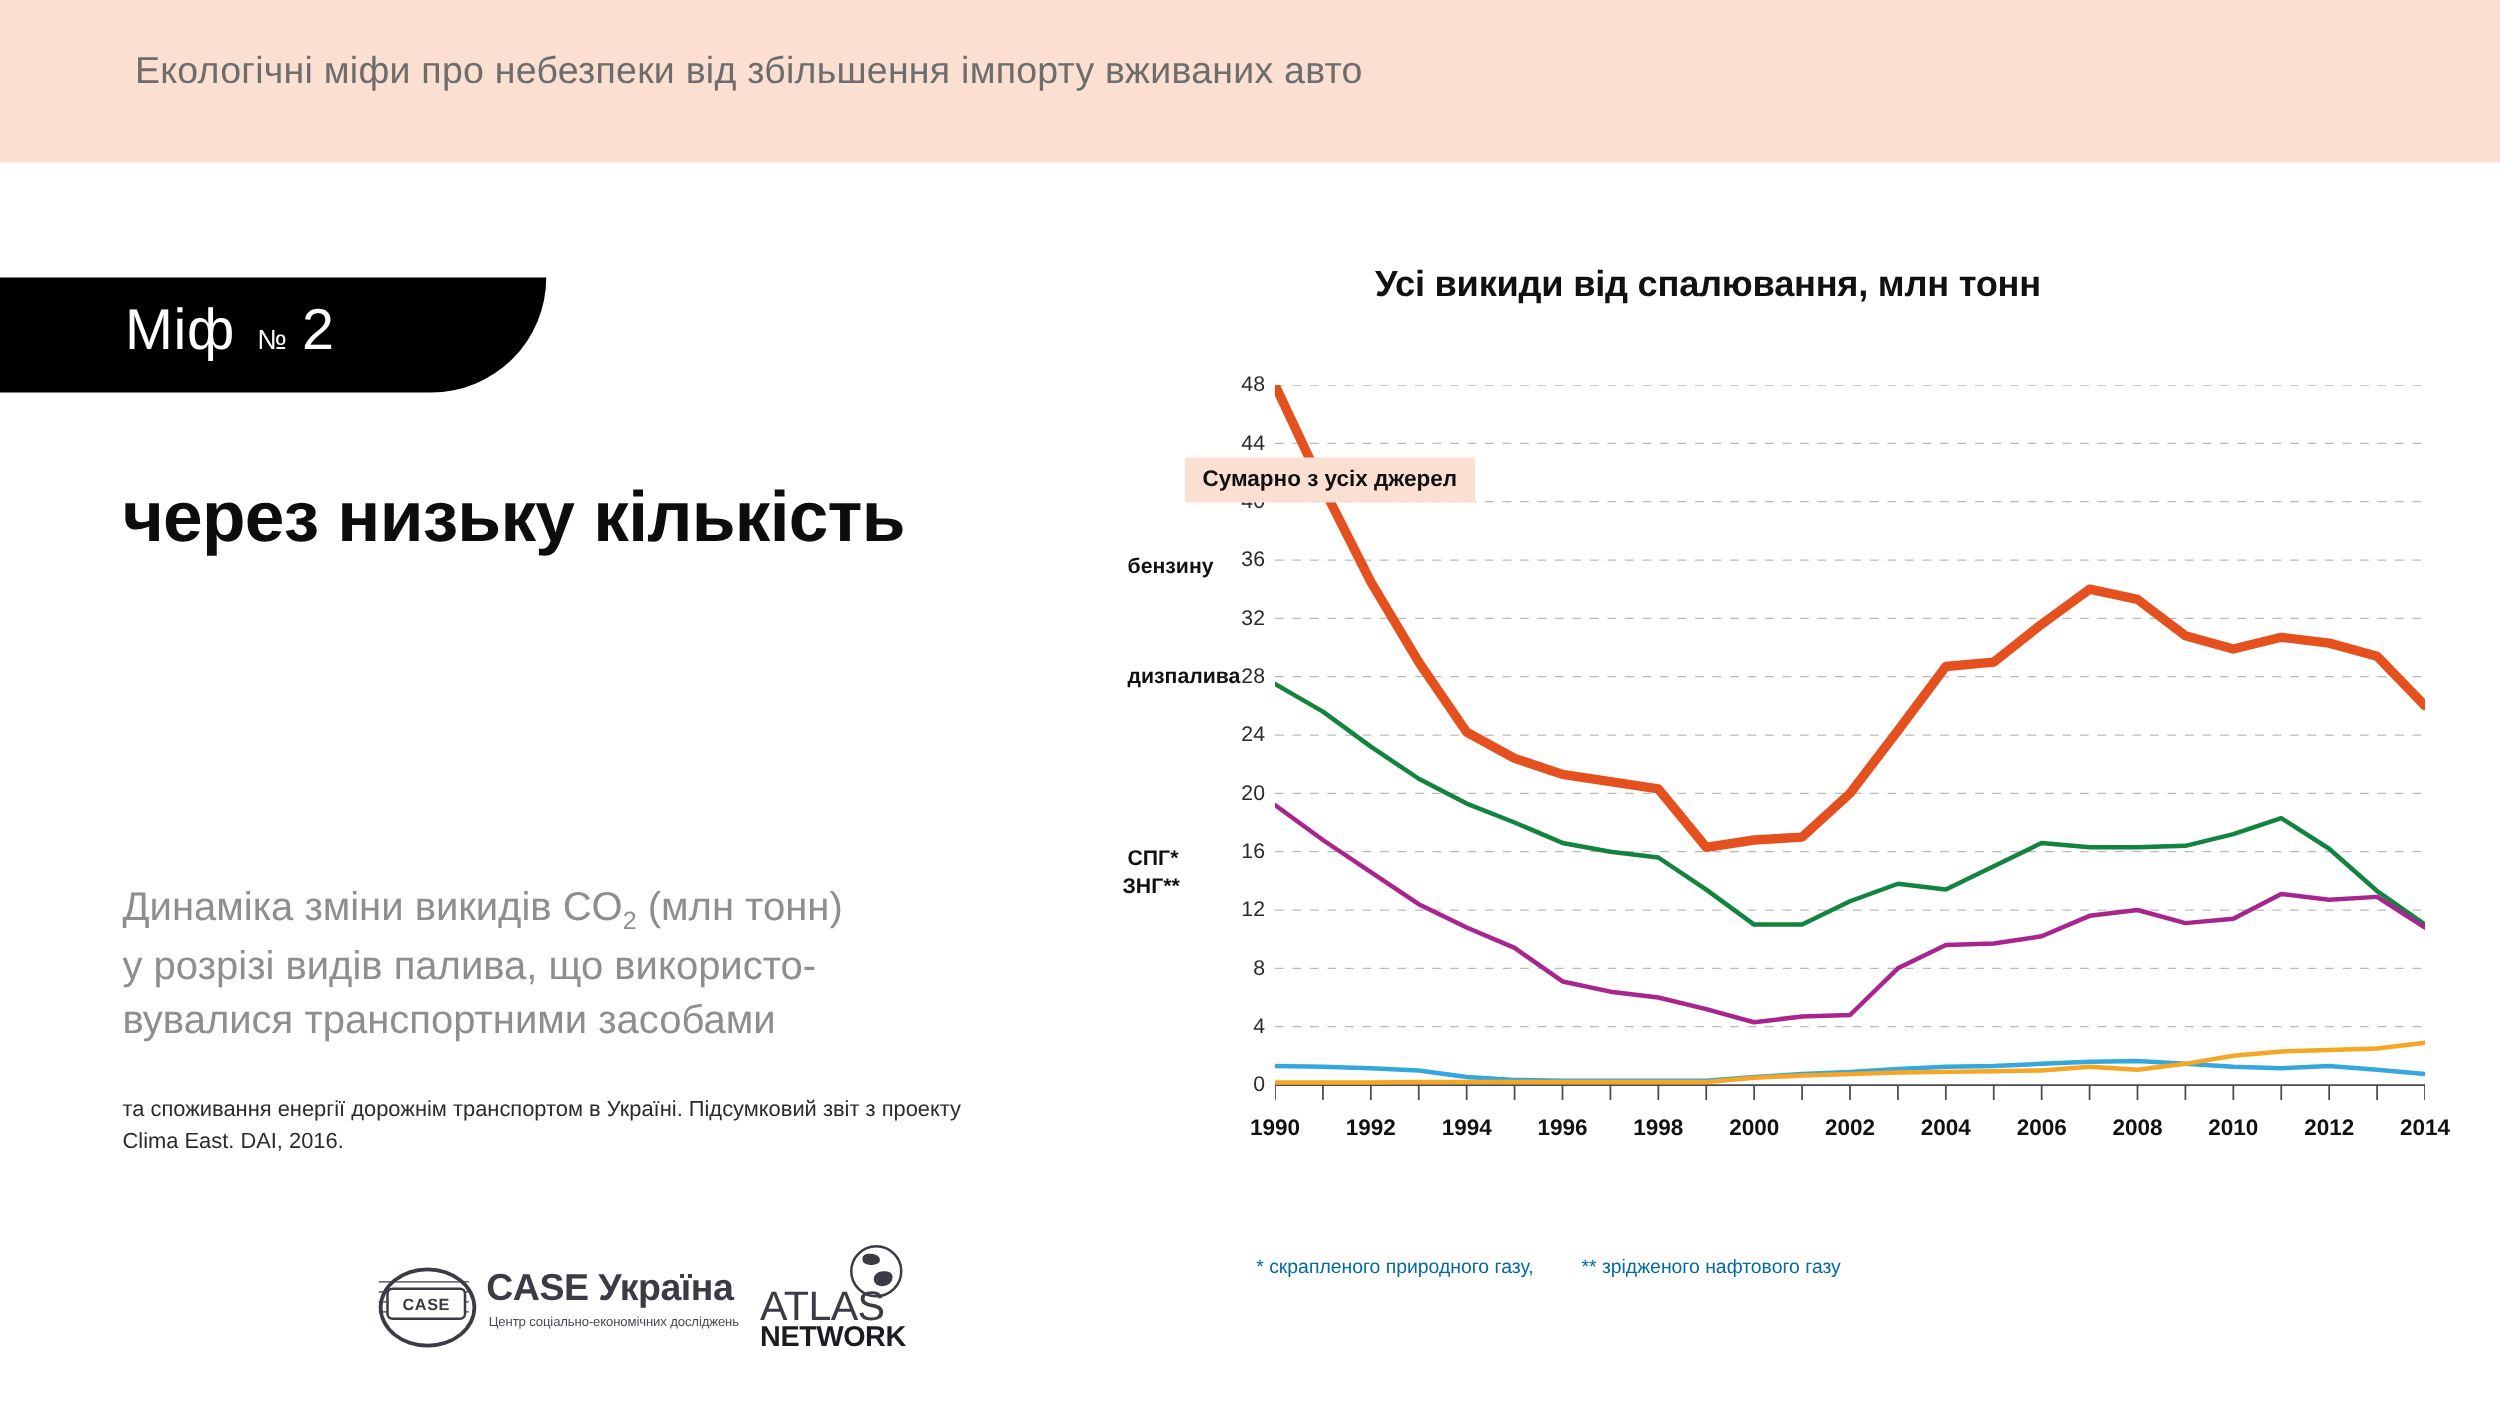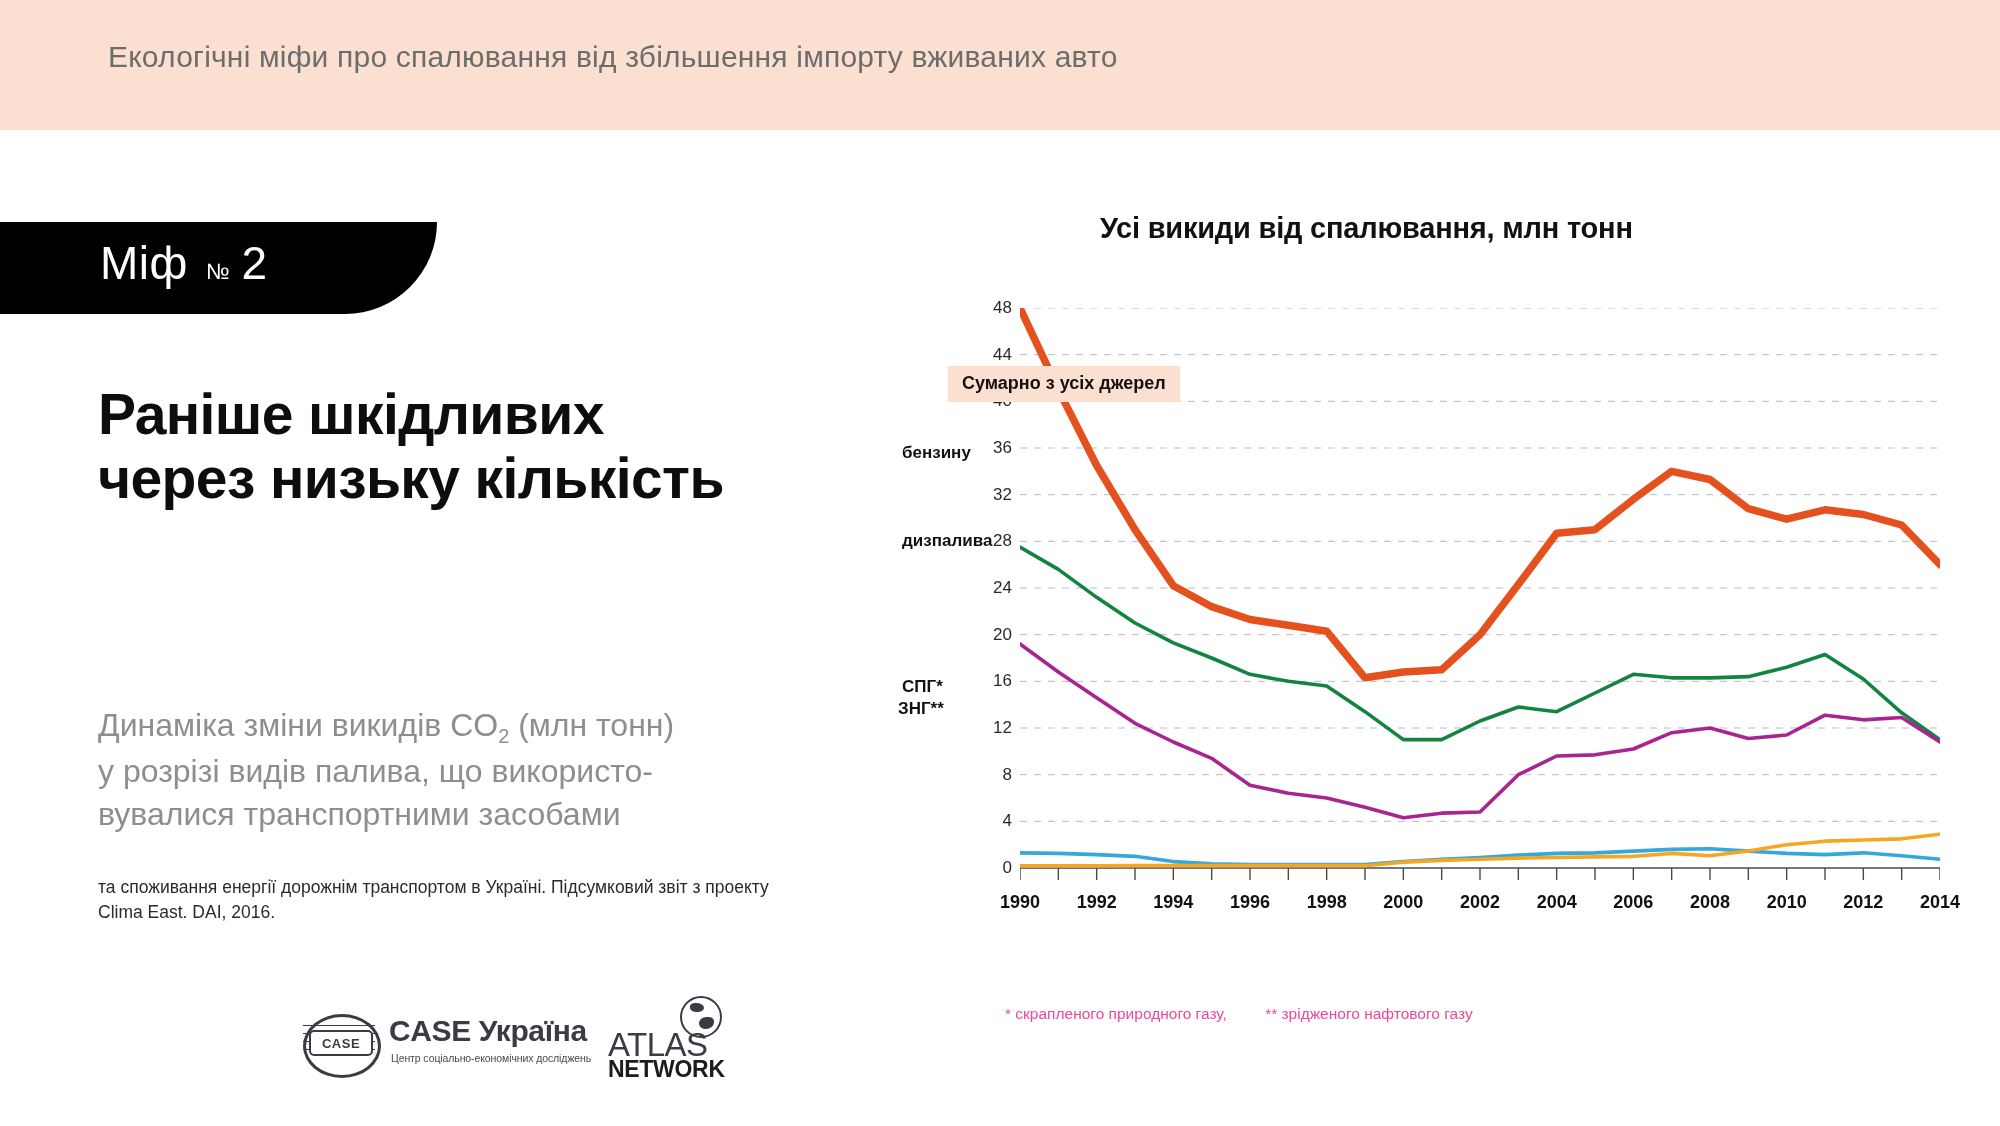--- a/index.html
+++ b/index.html
@@ -84,40 +84,39 @@
           transform:translateY(-50%);}
   .xlabel{position:absolute;font-size:18px;font-weight:bold;color:#111111;
           transform:translateX(-50%);white-space:nowrap;}
 
   .series-label{position:absolute;font-size:17px;font-weight:bold;color:#111111;
                 white-space:nowrap;}
 
   .callout{position:absolute;background:#fbe0d2;color:#111111;font-size:18px;
            font-weight:bold;padding:7px 14px 8px 14px;white-space:nowrap;}
 
-  .footnote{position:absolute;left:1005px;top:1005px;font-size:15.5px;color:#ec4899;
+  .footnote{position:absolute;left:1005px;top:1005px;font-size:15.5px;color:#0369a1;
             white-space:nowrap;}
   .footnote span{margin-right:34px;}
 </style>
 </head>
 <body>
 
 <div class="banner">
-  <div class="banner-title">Екологічні міфи про спалювання від збільшення імпорту вживаних авто</div>
+  <div class="banner-title">Екологічні міфи про небезпеки від збільшення імпорту вживаних авто</div>
 </div>
 
 <div class="badge"></div>
 <div class="badge-inner">
   <span class="badge-word">Міф</span>
   <span class="badge-no">№</span>
   <span class="badge-num">2</span>
 </div>
 
 <div class="headline">
-  <div>Раніше шкідливих</div>
   <div>через низьку кількість</div>
 </div>
 
 <div class="subtitle">
   <div><span>Динаміка зміни викидів CO</span><span class="sub-sub">2</span><span> (млн тонн)</span></div>
   <div>у розрізі видів палива, що використо-</div>
   <div>вувалися транспортними засобами</div>
 </div>
 
 <div class="source">

